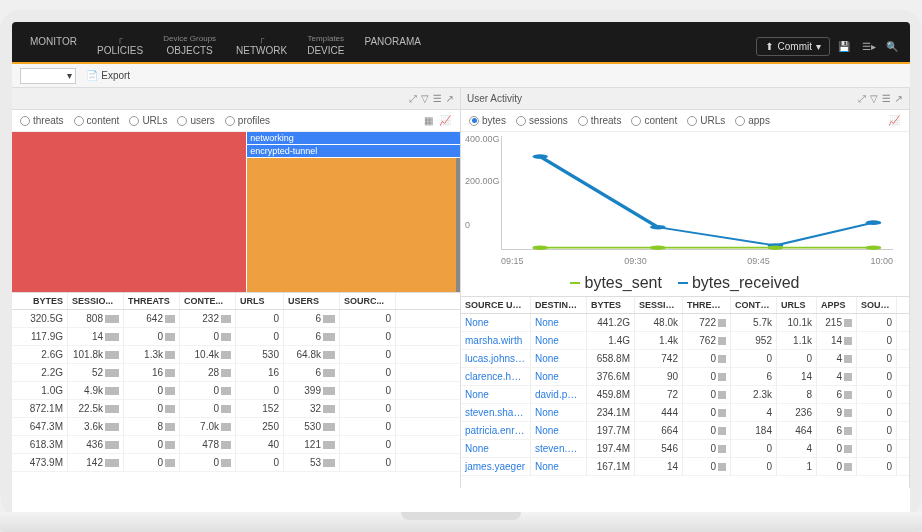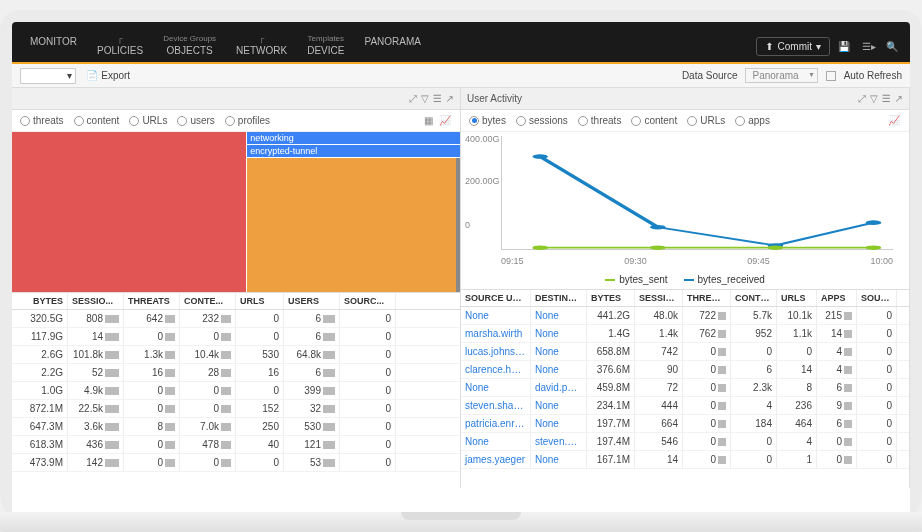--- a/index.html
+++ b/index.html
@@ -59,21 +59,21 @@
 .tbl-r div{text-align:right;}
 .tbl-r div:first-child,.tbl-h div:first-child{text-align:right;}
 .bar-cell{display:flex;align-items:center;justify-content:flex-end;gap:2px;}
 .mini{height:8px;background:#bbb;display:inline-block;}
 
 .home-link{font-size:10px;color:#2a7de1;padding:4px 8px;}
 .chart{height:140px;position:relative;padding:4px 16px 4px 40px;}
 .chart .ylab{position:absolute;left:4px;font-size:9px;color:#888;}
 .chart .axis{position:absolute;left:40px;right:16px;border-left:1px solid #ccc;border-bottom:1px solid #ccc;top:4px;bottom:22px;}
 .xticks{position:absolute;bottom:6px;left:40px;right:16px;display:flex;justify-content:space-between;font-size:9px;color:#888;}
-.legend{display:flex;justify-content:center;gap:16px;font-size:10px;padding:2px 0 4px 0;color:#333;}
+.legend{display:flex;justify-content:center;gap:16px;font-size:16px;padding:2px 0 4px 0;color:#333;}
 .leg{display:flex;align-items:center;gap:4px;}
 .dot{width:10px;height:2px;display:inline-block;}
 .dot.g{background:#8ac926;}
 .dot.b{background:#1982c4;}
 svg.line{position:absolute;left:40px;right:16px;top:4px;bottom:22px;width:calc(100% - 56px);height:calc(100% - 26px);}
 
 .tbl2 .tbl-r div:nth-child(1),.tbl2 .tbl-r div:nth-child(2){text-align:left;color:#2a7de1;}
 
 .laptop-base { height:20px; background:linear-gradient(#f3f3f3,#e0e0e0); margin:0 -50px; border-radius:0 0 50px 50px/0 0 20px 20px; position:relative; }
 .notch { width:120px;height:8px;background:#ddd;border-radius:0 0 10px 10px;margin:0 auto; }
@@ -121,26 +121,20 @@
       <span class="icon">☰▸</span>
       <span class="icon">🔍</span>
     </div>
   </div>
   <div class="yline"></div>
 
   <div class="toolbar">
     <div class="left">
       <div class="select-ph">▾</div>
       <span>📄 <span>Export</span></span>
-    </div>
-    <div class="right2">
-      <span>Data Source</span>
-      <span class="dsrc">Panorama</span>
-      <span class="chk"></span>
-      <span>Auto Refresh</span>
     </div>
   </div>
 
 
   <div class="panels">
 
     <div class="panel">
       <div class="panel-hdr">
         <span></span>
         <div class="icons">

